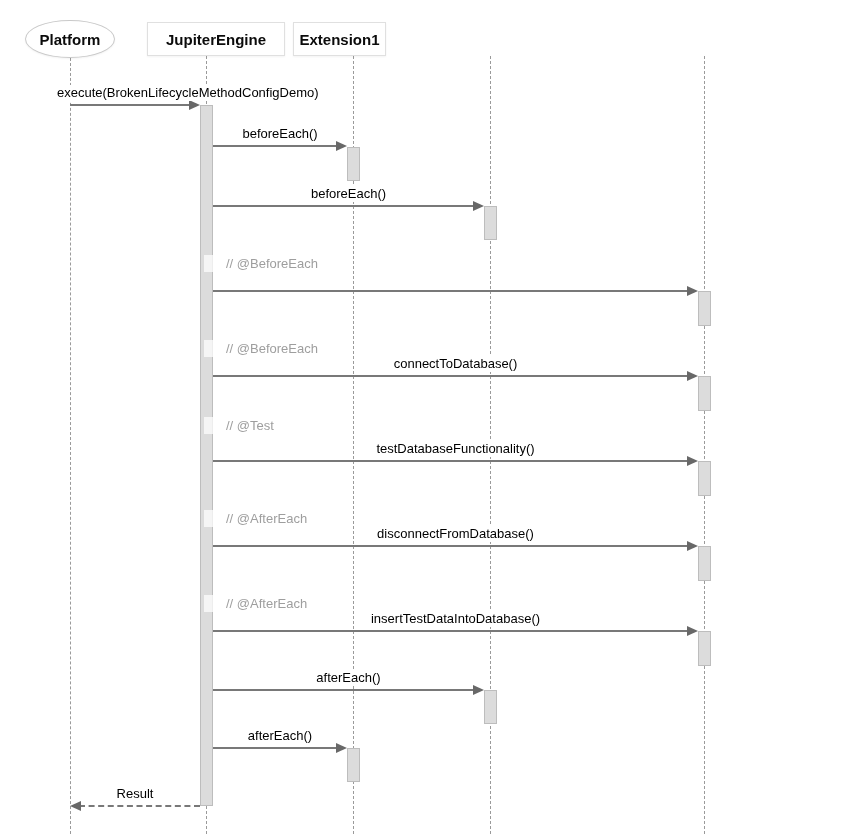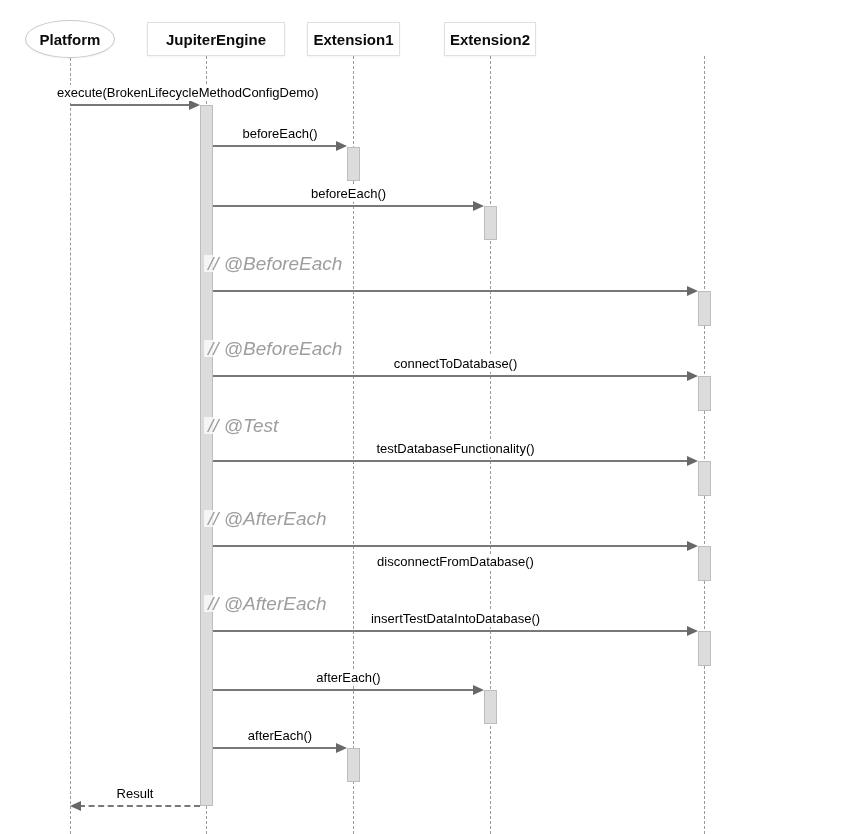--- a/index.html
+++ b/index.html
@@ -72,26 +72,25 @@
   .msg-label {
     font-size: 13px;
     line-height: 16px;
     color: #000000;
     background: #ffffff;
     padding: 0 3px;
     white-space: nowrap;
   }
   .comment {
     position: absolute;
-    font-size: 19px;
+    font-size: 13px;
     line-height: 15px;
-    font-style: italic;
     color: #9e9e9e;
     background: rgba(255,255,255,0.72);
-    padding: 1px 4px;
+    padding: 1px 22px;
     white-space: nowrap;
   }
 </style>
 </head>
 <body>
 
 <div id="diagram">
     <div class="lifeline" style="left: 70px; top: 58px; height: 776px;"></div>
     <div class="lifeline" style="left: 206px; top: 56px; height: 778px;"></div>
     <div class="lifeline" style="left: 353px; top: 56px; height: 778px;"></div>
@@ -106,25 +105,22 @@
     <div class="activation" style="left: 698px; top: 546px; width: 13px; height: 35px;"></div>
     <div class="activation" style="left: 698px; top: 631px; width: 13px; height: 35px;"></div>
     <div class="activation" style="left: 484px; top: 690px; width: 13px; height: 34px;"></div>
     <div class="activation" style="left: 347px; top: 748px; width: 13px; height: 34px;"></div>
     <div class="head ellipse" style="left: 25px; top: 20px; width: 90px; height: 38px;">
       <span class="">Platform</span>
     </div>
     <div class="head" style="left: 147px; top: 22px; width: 138px; height: 34px;">
       <span class="">JupiterEngine</span>
     </div>
-    <div class="head" style="left: 307px; top: 22px; width: 93px; height: 34px;">
+    <div class="head" style="left: 293px; top: 22px; width: 93px; height: 34px;">
       <span class="">Extension1</span>
-    </div>
-    <div class="head" style="left: 444px; top: 22px; width: 92px; height: 34px;">
-      <span class="">Extension2</span>
     </div>
     <div class="msg-line" style="top: 104px; width: 121px; left: 70px;"></div>
     <div class="arrow-head right" style="top: 100px; left: 189px;"></div>
     <div class="msg-label-row align-left" style="top: 85px; left: 54px; width: auto;">
       <span class="msg-label">execute(BrokenLifecycleMethodConfigDemo)</span>
     </div>
     <div class="msg-line" style="top: 145px; width: 125px; left: 213px;"></div>
     <div class="arrow-head right" style="top: 141px; left: 336px;"></div>
     <div class="msg-label-row" style="top: 126px; left: 213px; width: 134px;">
       <span class="msg-label">beforeEach()</span>
@@ -144,21 +140,21 @@
     </div>
     <div class="comment" style="left: 204px; top: 340px;">// @BeforeEach</div>
     <div class="msg-line" style="top: 460px; width: 476px; left: 213px;"></div>
     <div class="arrow-head right" style="top: 456px; left: 687px;"></div>
     <div class="msg-label-row" style="top: 441px; left: 213px; width: 485px;">
       <span class="msg-label">testDatabaseFunctionality()</span>
     </div>
     <div class="comment" style="left: 204px; top: 417px;">// @Test</div>
     <div class="msg-line" style="top: 545px; width: 476px; left: 213px;"></div>
     <div class="arrow-head right" style="top: 541px; left: 687px;"></div>
-    <div class="msg-label-row" style="top: 526px; left: 213px; width: 485px; margin-top: 28px;">
+    <div class="msg-label-row" style="top: 526px; left: 213px; width: 485px;">
       <span class="msg-label">disconnectFromDatabase()</span>
     </div>
     <div class="comment" style="left: 204px; top: 510px;">// @AfterEach</div>
     <div class="msg-line" style="top: 630px; width: 476px; left: 213px;"></div>
     <div class="arrow-head right" style="top: 626px; left: 687px;"></div>
     <div class="msg-label-row" style="top: 611px; left: 213px; width: 485px;">
       <span class="msg-label">insertTestDataIntoDatabase()</span>
     </div>
     <div class="comment" style="left: 204px; top: 595px;">// @AfterEach</div>
     <div class="msg-line" style="top: 689px; width: 262px; left: 213px;"></div>

